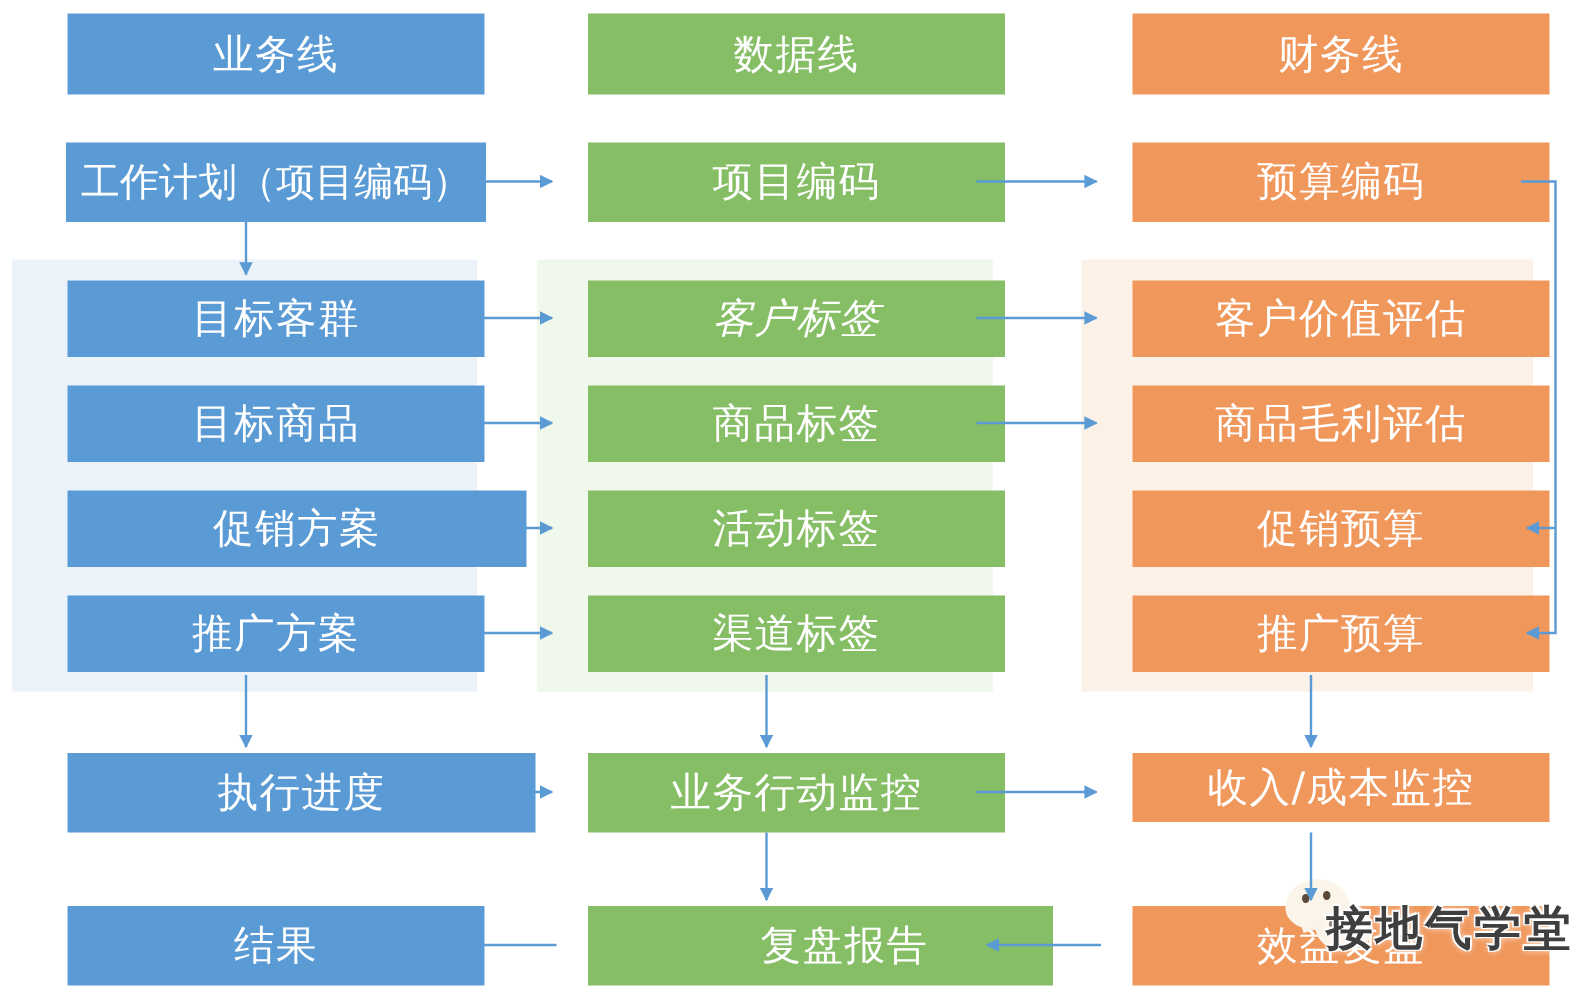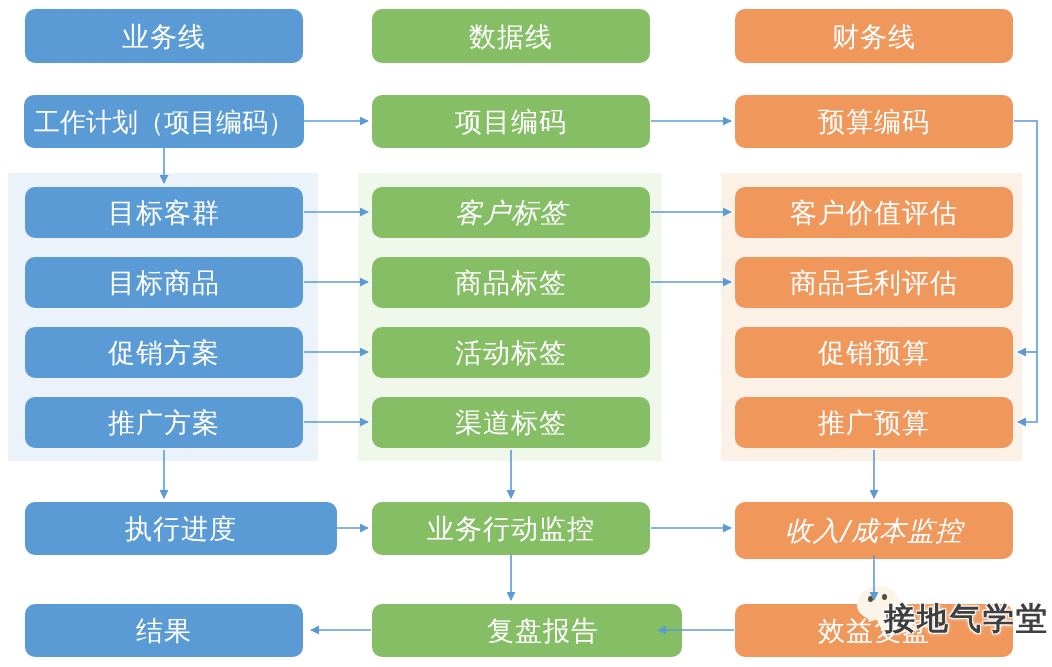--- a/index.html
+++ b/index.html
@@ -9,22 +9,23 @@
   }
   
   .panel{position:absolute;z-index:1;}
   .p-blue  {left:8px;  top:173px;width:310px;height:288px;background:var(--panel-blue);}
   .p-green {left:358px;top:173px;width:304px;height:288px;background:var(--panel-green);}
   .p-orange{left:721px;top:173px;width:301px;height:288px;background:var(--panel-orange);}
 
   
   .node{
     position:absolute;z-index:2;display:flex;align-items:center;justify-content:center;
-    border-radius:10px;color:#ffffff;font-size:27px;line-height:1;letter-spacing:1px;
+    border-radius:0;color:#ffffff;font-size:27px;line-height:1;letter-spacing:1px;
     white-space:nowrap;
+    margin-left:20px;
   }
   .c-blue  {background:var(--node-blue);}
   .c-green {background:var(--node-green);}
   .c-orange{background:var(--node-orange);}
 
   .n-h-biz {left:25px; top:9px;width:278px;height:54px;}
   .n-h-data{left:372px;top:9px;width:278px;height:54px;}
   .n-h-fin {left:735px;top:9px;width:278px;height:54px;}
 
   .n-plan {left:24px; top:95px;width:280px;height:53px;font-size:26px;letter-spacing:0;}
@@ -32,31 +33,31 @@
   .n-bcode{left:735px;top:95px;width:278px;height:53px;}
 
   .n-tcust{left:25px; top:187px;width:278px;height:51px;}
   .n-ctags{left:372px;top:187px;width:278px;height:51px;font-style:italic;}
   .n-cval {left:735px;top:187px;width:278px;height:51px;}
 
   .n-tprod{left:25px; top:257px;width:278px;height:51px;}
   .n-ptags{left:372px;top:257px;width:278px;height:51px;}
   .n-pmarg{left:735px;top:257px;width:278px;height:51px;}
 
-  .n-promo{left:25px; top:327px;width:278px;height:51px;}
+  .n-promo{left:25px; top:327px;width:306px;height:51px;}
   .n-atags{left:372px;top:327px;width:278px;height:51px;}
   .n-pbud {left:735px;top:327px;width:278px;height:51px;}
 
   .n-camp {left:25px; top:397px;width:278px;height:51px;}
   .n-chtag{left:372px;top:397px;width:278px;height:51px;}
   .n-cbud {left:735px;top:397px;width:278px;height:51px;}
 
   .n-prog {left:25px; top:502px;width:312px;height:53px;}
   .n-amon {left:372px;top:502px;width:278px;height:53px;}
-  .n-rmon {left:735px;top:502px;width:278px;height:57px;font-style:italic;}
+  .n-rmon {left:735px;top:502px;width:278px;height:46px;}
 
   .n-res  {left:25px; top:604px;width:278px;height:53px;}
   .n-rep  {left:372px;top:604px;width:278px;height:53px;padding-left:32px;}
   .n-brev {left:735px;top:604px;width:278px;height:53px;}
 
   
   svg.connectors{position:absolute;left:0;top:0;z-index:4;pointer-events:none;}
   .conn{fill:none;stroke:var(--arrow);stroke-width:1.6px;}
   #ah path{fill:var(--arrow);}
 

